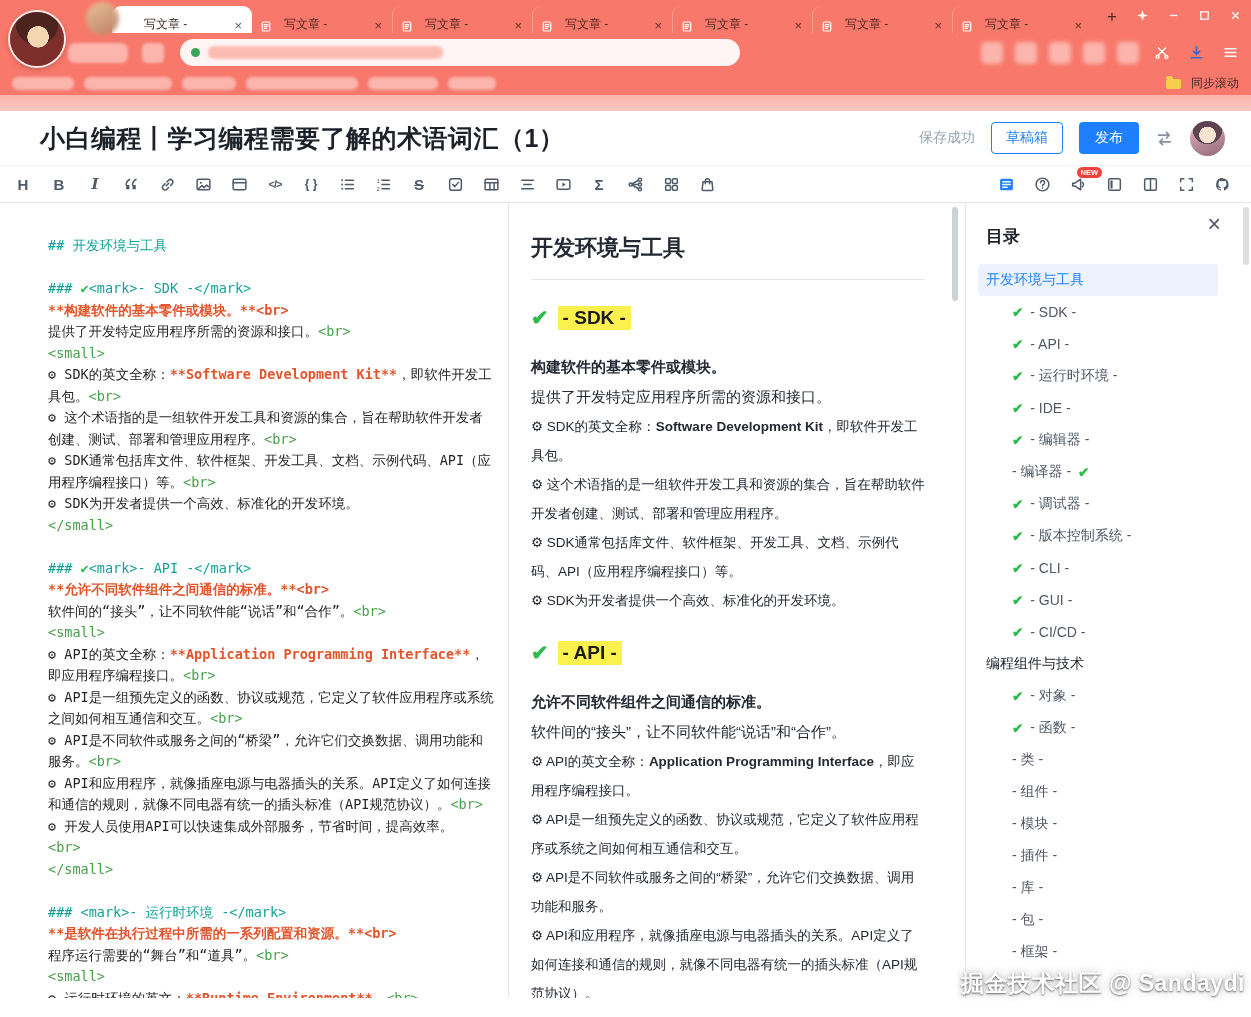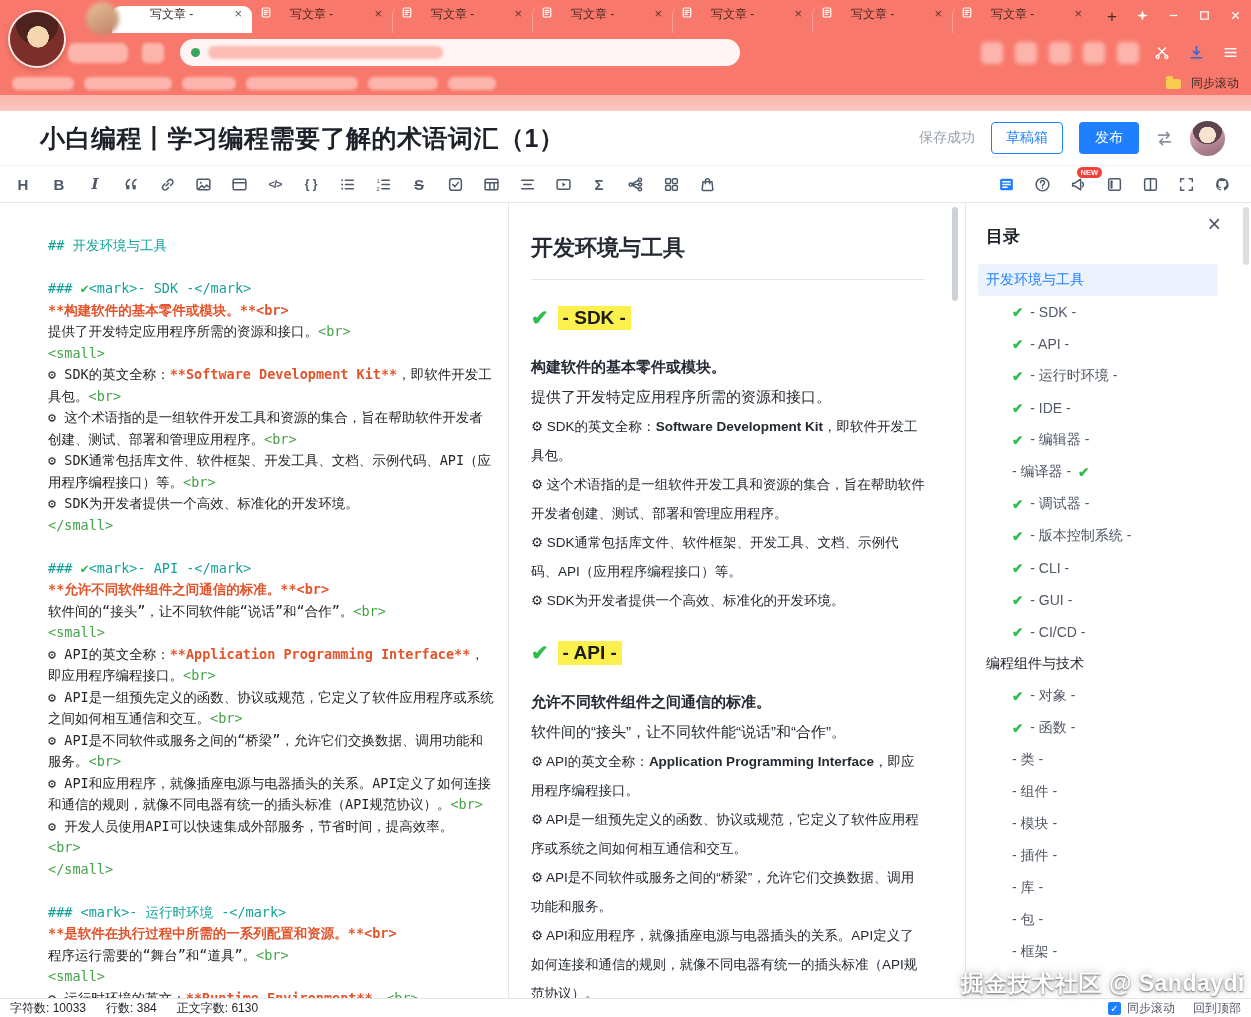--- a/index.html
+++ b/index.html
@@ -2,21 +2,21 @@
 <html style="--accent: #1e80ff; --chrome: #f8786b; --hl: #fcf04f; --green: #2ebd4d; --md-h: #12a29a; --md-b: #e2552c; --md-tag: #44a248;"><head>
 <meta charset="utf-8">
 <style>
   html,body{margin:0;padding:0;background:#e8e8e8;font-family:"Liberation Sans",sans-serif;}
   .stage{position:relative;width:1251px;height:1017px;background:#fff;overflow:hidden;}
 
   
   .chrome{position:absolute;top:0;left:0;width:100%;height:95px;background:var(--chrome,#f8786b);}
   .tabbar{position:relative;height:33px;display:flex;align-items:flex-end;}
   #tabs{display:flex;margin-left:112px;align-items:flex-end;}
-  .tab{width:140px;height:27px;display:flex;align-items:flex-start;gap:18px;padding:0 8px;box-sizing:border-box;
+  .tab{width:140px;height:27px;display:flex;align-items:flex-end;gap:12px;padding:0 8px;box-sizing:border-box;
        font-size:12px;color:rgba(58,30,25,.92);border-radius:9px 9px 0 0;cursor:pointer;}
   .tab + .tab{border-left:1px solid rgba(255,255,255,.28);}
   .tab.active{background:#fff;color:#3a2a26;border-left:none;}
   .tab.active + .tab{border-left:none;}
   .tab-label{flex:1;overflow:hidden;white-space:nowrap;}
   .tab-close{font-size:13px;color:rgba(58,30,25,.8);padding:0 2px;}
   .tab.active .tab-close{color:#5f5f5f;}
   .newtab{align-self:center;margin-left:8px;width:24px;height:24px;border-radius:5px;color:rgba(58,30,25,.9);
           font-size:17px;line-height:24px;text-align:center;cursor:pointer;}
   .wincontrols{position:absolute;right:8px;top:7px;display:flex;gap:15px;align-items:center;}
@@ -601,25 +601,15 @@
             <span class="toc-label">- 包 -</span>
           </div>
           <div class="toc-item lv2">
             <span class="toc-label">- 框架 -</span>
           </div>
         </div>
       <div class="page-scroll"></div>
     </aside>
   </div>
 
-  <footer class="statusbar">
-    <span>字符数: 10033</span>
-    <span>行数: 384</span>
-    <span>正文字数: 6130</span>
-    <div class="sb-right">
-      <span class="cbx">✓</span>
-      <span>同步滚动</span>
-      <span class="sb-top">回到顶部</span>
-    </div>
-  </footer>
 
   <div class="watermark">掘金技术社区 @ Sandaydi</div>
 </div>
 
 </body></html>

